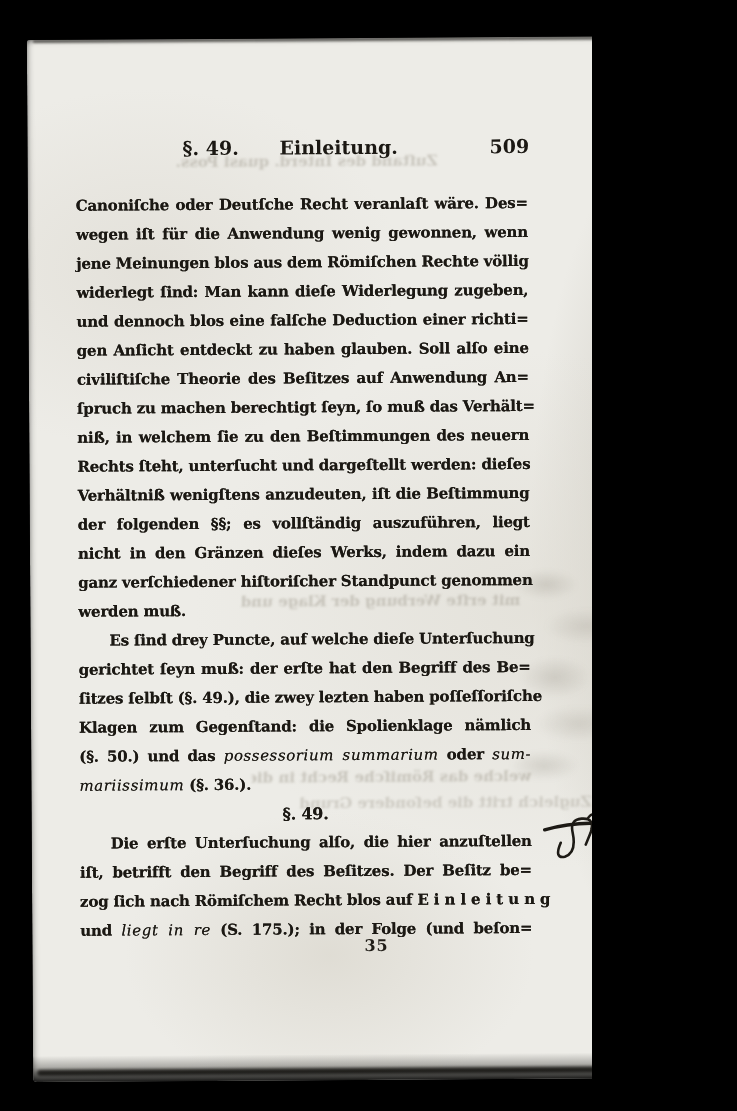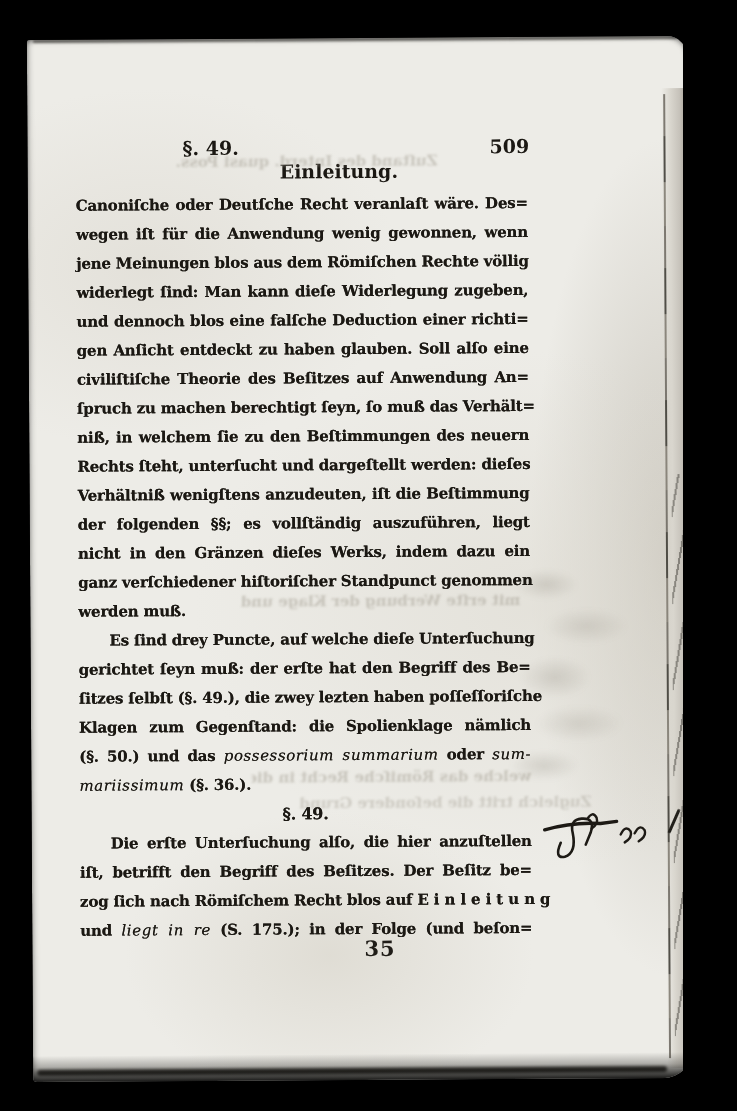--- a/index.html
+++ b/index.html
@@ -1,17 +1,17 @@
 <!DOCTYPE html>
 <html><head>
 <meta charset="utf-8">
 <style>
   html,body{margin:0;padding:0;background:#000;}
-  .scan{position:relative;width:641px;height:1111px;background:#000;overflow:hidden;
-        font-family:"DejaVu Serif",serif;padding-left:42px;}
+  .scan{position:relative;width:592px;height:1111px;background:#000;overflow:hidden;
+        font-family:"DejaVu Serif",serif;}
   .page{position:absolute;left:30px;top:38px;width:660px;height:1042px;
         background-color:#edece7;
         background-image:
           radial-gradient(ellipse 420px 300px at 18% 22%, rgba(224,221,213,.75), transparent 60%),
           radial-gradient(ellipse 520px 400px at 76% 55%, rgba(222,219,210,.6), transparent 65%),
           radial-gradient(ellipse 340px 240px at 45% 88%, rgba(212,208,197,.55), transparent 60%),
           radial-gradient(ellipse 200px 600px at 97% 50%, rgba(196,192,182,.8), transparent 70%);
         border-radius:3px 20px 30px 4px;
         box-shadow: inset 3px 0 7px -3px rgba(0,0,0,.45),
                     inset -2px 0 6px -2px rgba(0,0,0,.25),
@@ -30,34 +30,34 @@
         background:repeating-linear-gradient(to bottom,#6b675f 0 42px,#38362f 42px 88px,#7d786e 88px 132px);
         opacity:.85;filter:blur(.4px);}
   .edge-marks{position:absolute;right:1px;width:17px;top:42%;bottom:3%;
         background:repeating-linear-gradient(100deg, transparent 0 6px, rgba(42,40,34,.55) 6px 8px, transparent 8px 15px);
         opacity:.8;filter:blur(.3px);}
   .edge-slash{position:absolute;right:16px;top:772px;width:3px;height:26px;background:#22201b;
         transform:rotate(24deg);border-radius:2px;filter:blur(.3px);}
 
   .hdr{position:absolute;top:98px;font-weight:700;font-size:19px;color:#1b1813;white-space:nowrap;}
   .hdr-sec{left:155px;}
-  .hdr-title{left:252px;margin-top:24px;}
+  .hdr-title{left:252px;}
   .hdr-page{left:462px;}
 
   .bodytext{position:absolute;left:48px;top:152px;width:452px;color:#1b1813;}
   .line{height:29px;line-height:29px;font-weight:700;font-size:15px;letter-spacing:-0.2px;
         text-align:justify;text-align-last:justify;white-space:nowrap;overflow:visible;
         text-shadow:0 0 .5px rgba(25,22,17,.85);}
   .line.end{text-align-last:left;}
   .line.ind{padding-left:31px;}
   .line.heading{text-align:center;text-align-last:center;font-size:16px;}
   .latin{font-style:italic;font-weight:400;letter-spacing:.6px;}
   .sperr{letter-spacing:5px;}
 
-  .signature{position:absolute;left:332px;top:898px;font-weight:700;font-size:21px;color:#201d18;
+  .signature{position:absolute;left:332px;top:898px;font-weight:700;font-size:16px;color:#201d18;
         letter-spacing:1px;}
 
   .bleed{position:absolute;color:#a49f93;font-weight:700;font-size:15px;white-space:nowrap;
         transform:scaleX(-1);filter:blur(1.2px);opacity:.5;overflow:hidden;}
   .bleed1{left:65px;top:114px;width:345px;}
   .bleed2{left:185px;top:554px;width:305px;}
   .bleed3{left:220px;top:730px;width:280px;}
   .bleed4{left:95px;top:756px;width:465px;opacity:.42;}
 
   .smudge{position:absolute;left:468px;top:520px;width:160px;height:232px;opacity:.55;

